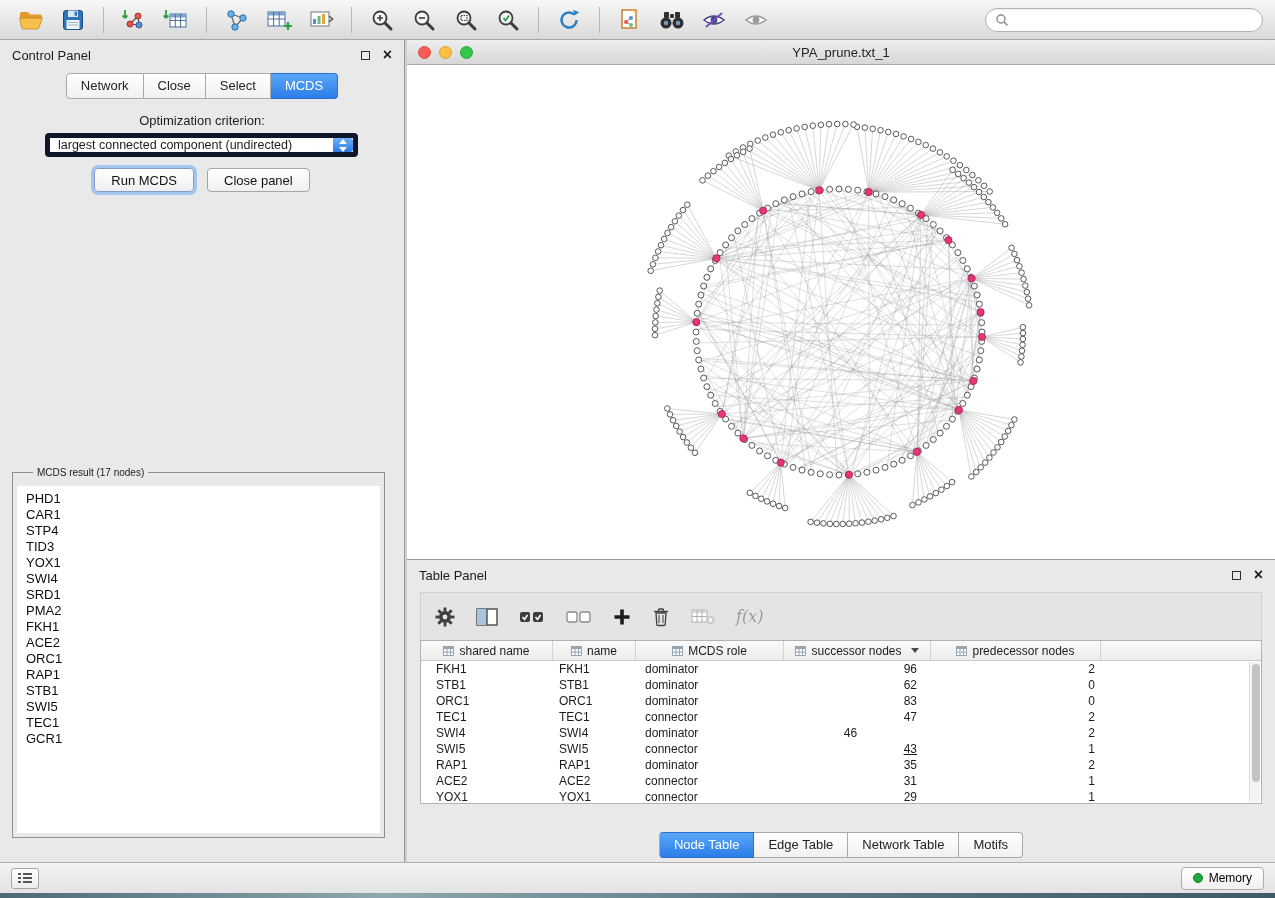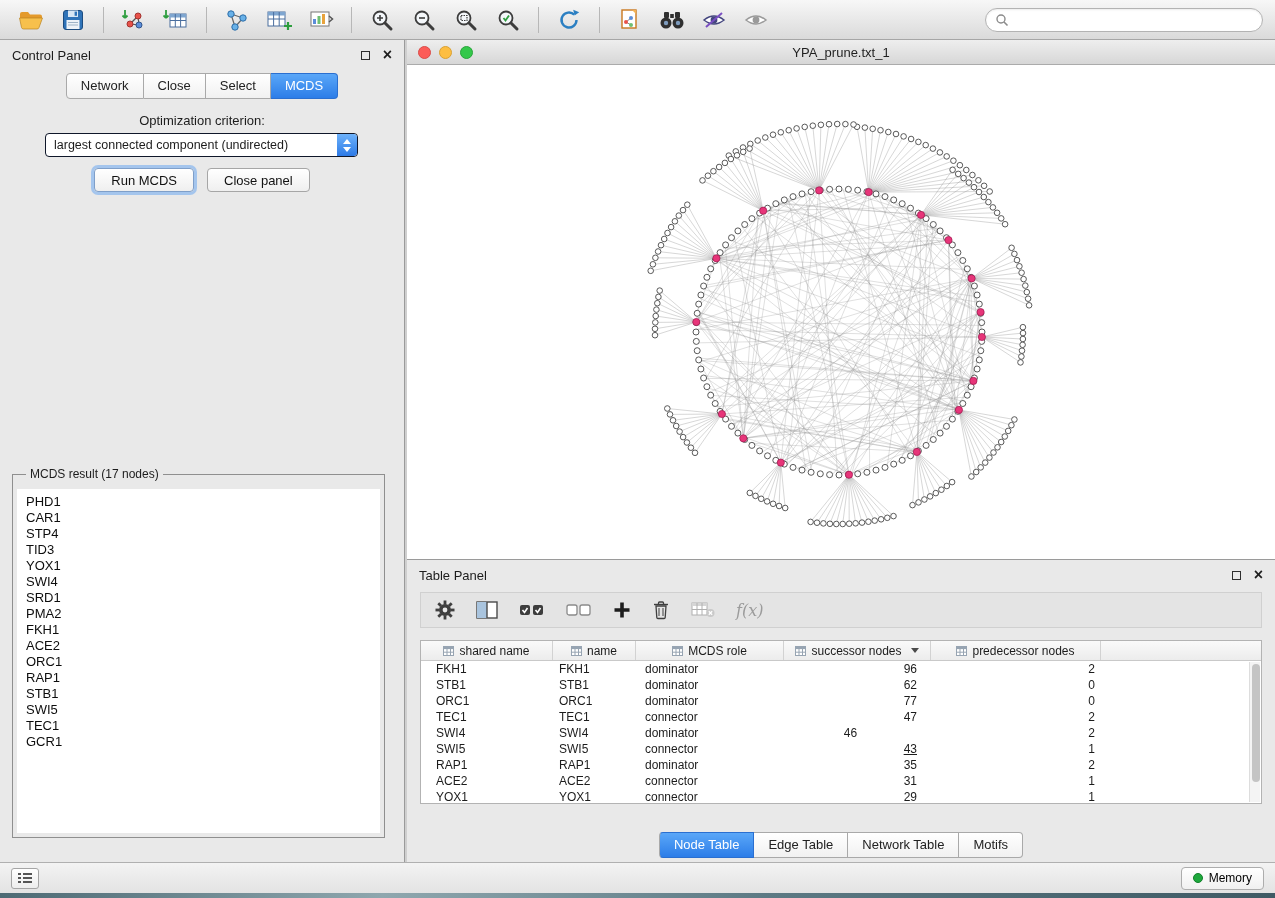--- a/index.html
+++ b/index.html
@@ -19,48 +19,48 @@
   .win-controls{margin-left:auto;display:flex;gap:13px;align-items:center}
   .win-min{width:9px;height:9px;border:1.5px solid #2e2e2e;display:inline-block}
   .win-close{font-size:16px;font-weight:bold;color:#1e1e1e;line-height:1}
   .seg-row{position:absolute;left:0;right:0;display:flex;justify-content:center}
   #control-tabs{top:33px}
   .seg{font-size:13px;padding:4px 14px;background:linear-gradient(#ffffff,#f1f1f1);border:1px solid #a9a9a9;border-left:none;color:#222;line-height:1.2}
   .seg:first-child{border-left:1px solid #a9a9a9;border-radius:4px 0 0 4px}
   .seg:last-child{border-radius:0 4px 4px 0}
   .seg-sel{background:linear-gradient(#5aa7f8,#2c7de8);color:#fff;border-color:#2a6fd0}
   #opt-label{position:absolute;top:73px;left:0;right:0;text-align:center;font-size:13px}
-  #criterion-select{position:absolute;left:45px;top:93px;width:313px;height:24px;background:#fff;border:1px solid #0f172a;border-radius:4px;display:flex;align-items:center;overflow:hidden}
+  #criterion-select{position:absolute;left:45px;top:93px;width:313px;height:24px;background:#fff;border:5px solid #0f172a;border-radius:4px;display:flex;align-items:center;overflow:hidden}
   #criterion-value{flex:1;font-size:12.5px;padding-left:8px;white-space:nowrap}
   .stepper{width:20px;height:100%;background:linear-gradient(#6db2fb,#2d7ae6);border-radius:0 3px 3px 0;display:flex;flex-direction:column;align-items:center;justify-content:center;gap:3px}
   .stepper .up{width:0;height:0;border-left:4px solid transparent;border-right:4px solid transparent;border-bottom:5px solid #fff}
   .stepper .dn{width:0;height:0;border-left:4px solid transparent;border-right:4px solid transparent;border-top:5px solid #fff}
   .btn-row{position:absolute;top:128px;left:0;right:0;display:flex;justify-content:center;gap:13px}
   .btn{font-family:"Liberation Sans",sans-serif;font-size:13px;height:24px;padding:0 16px;background:linear-gradient(#ffffff,#efefef);border:1px solid #a6a6a6;border-radius:4px;color:#111}
   #run-btn{border-color:#7f9fc9;box-shadow:0 0 0 3px rgba(108,168,240,.55)}
   #result-box{position:absolute;left:12px;top:427px;width:373px;height:371px;border:1px solid #8f8f8f;background:transparent}
-  #result-box legend{font-size:12px;padding:0 4px;margin-left:13px;background:#e9e9e9}
+  #result-box legend{font-size:10px;padding:0 4px;margin-left:20px;background:#e9e9e9}
   #result-list{position:absolute;left:4px;right:4px;top:8px;bottom:4px;background:#fff;overflow:hidden;padding:5px 0 0 9px}
   .result-item{font-size:13px;line-height:16px;color:#0d0d0d}
 
   
   #v-splitter{position:absolute;left:405px;top:40px;width:2px;height:822px;background:#cfcfcf}
   #network-window{position:absolute;left:407px;top:40px;width:868px;height:520px;background:#fff;border-bottom:1px solid #9a9a9a}
   .net-titlebar{height:25px;background:linear-gradient(#eeeeee,#d7d7d7);border-bottom:1px solid #ababab;display:flex;align-items:center;position:relative}
   .traffic{display:flex;gap:8px;margin-left:11px;z-index:2}
   .light{width:13px;height:13px;border-radius:50%}
   .light-red{background:#fc5b57;border:1px solid #d94c48}
   .light-yellow{background:#fdbe41;border:1px solid #d9a133}
   .light-green{background:#34c84a;border:1px solid #28a53a}
   #net-title{position:absolute;left:0;right:0;text-align:center;font-size:13px;color:#1f1f1f}
   #net-canvas{position:absolute;left:0;top:25px;right:0;bottom:0;background:#fff}
 
   
   #table-panel{position:absolute;left:407px;top:560px;width:868px;height:302px;background:#e9e9e9}
-  #tp-toolbar{position:absolute;left:13px;right:13px;top:32px;height:36px;background:#e4e4e4;border:1px solid #d0d0d0;display:flex;align-items:center;gap:21px;padding:0 14px}
+  #tp-toolbar{position:absolute;left:13px;right:13px;top:32px;height:49px;background:#e4e4e4;border:1px solid #d0d0d0;display:flex;align-items:center;gap:21px;padding:0 14px}
   .tp-icon{display:flex;align-items:center}
   #fx-label{font-family:"DejaVu Serif",serif;font-style:italic;font-size:16px;color:#9b9b9b}
   #node-table{position:absolute;left:13px;right:13px;top:80px;height:164px;background:#fff;border:1px solid #b3b3b3}
   #table-header{display:flex;height:20px;background:linear-gradient(#fafafa,#ececec);border-bottom:1px solid #c9c9c9}
   .th{display:flex;align-items:center;justify-content:center;gap:5px;font-size:12px;border-right:1px solid #d2d2d2;overflow:hidden}
   .th-fill{flex:1;border-right:none}
   .chev{width:0;height:0;border-left:4px solid transparent;border-right:4px solid transparent;border-top:5px solid #4a4a4a;margin-left:4px}
   #table-body{position:absolute;left:0;right:12px;top:20px;bottom:0;overflow:hidden}
   .tr{display:flex;height:16px;line-height:16px}
   .td{font-size:12px;overflow:hidden;white-space:nowrap}
@@ -705,21 +705,21 @@
           <div class="td td0" style="width: 132px;">STB1</div>
           <div class="td td1" style="width: 83px;">STB1</div>
           <div class="td td2" style="width: 148px;">dominator</div>
           <div class="td td3" style="width: 147px;">62</div>
           <div class="td td4" style="width: 170px;">0</div>
         </div>
         <div class="tr">
           <div class="td td0" style="width: 132px;">ORC1</div>
           <div class="td td1" style="width: 83px;">ORC1</div>
           <div class="td td2" style="width: 148px;">dominator</div>
-          <div class="td td3" style="width: 147px;">77</div>
+          <div class="td td3" style="width: 147px;">83</div>
           <div class="td td4" style="width: 170px;">0</div>
         </div>
         <div class="tr">
           <div class="td td0" style="width: 132px;">TEC1</div>
           <div class="td td1" style="width: 83px;">TEC1</div>
           <div class="td td2" style="width: 148px;">connector</div>
           <div class="td td3" style="width: 147px;">47</div>
           <div class="td td4" style="width: 170px;">2</div>
         </div>
         <div class="tr">

